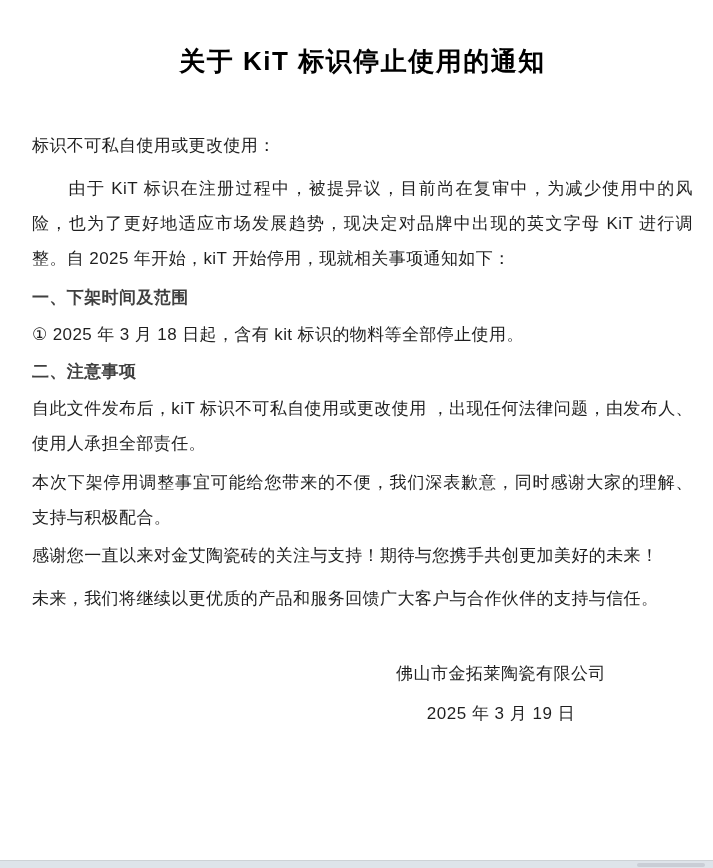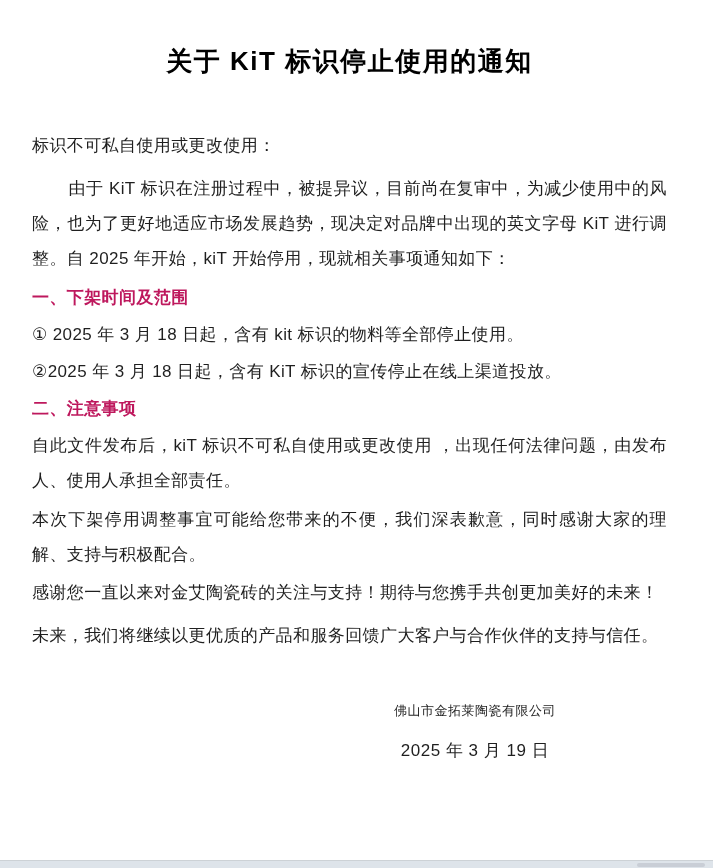--- a/index.html
+++ b/index.html
@@ -10,21 +10,21 @@
   .page {
     position: relative;
     width: 713px;
     height: 868px;
     background: #ffffff;
     overflow: hidden;
     font-family: "Liberation Sans", "DejaVu Sans", sans-serif;
     color: #1f1f1f;
   }
   .content {
-    padding: 0 46px 0 32px;
+    padding: 0 20px 0 32px;
   }
   .doc-title {
     padding-top: 44px;
     font-size: 26px;
     line-height: 34px;
     font-weight: 700;
     text-align: center;
     color: #000000;
     letter-spacing: 1.5px;
   }
@@ -34,39 +34,39 @@
     letter-spacing: 0.4px;
     text-align: justify;
   }
   .salutation { margin-top: 50px; }
   .intro {
     margin-top: 8px;
     text-indent: 2.15em;
   }
   .sec-heading {
     font-weight: 700;
-    color: #be185d;
+    color: #404040;
   }
   .sec1-heading { margin-top: 4px; }
   .item-1 { margin-top: 2px; }
   .item-2 { margin-top: 2px; }
   .sec2-heading { margin-top: 2px; }
   .para-1 { margin-top: 2px; }
   .para-2 { margin-top: 4px; }
   .para-3 { margin-top: 8px; }
   .para-4 { margin-top: 3px; }
   .signature {
     margin-top: 40px;
     margin-left: auto;
     margin-right: 52px;
     width: 280px;
     text-align: center;
   }
   .signature .company {
-    font-size: 13px;
+    font-size: 17px;
     line-height: 35px;
     letter-spacing: 0.5px;
   }
   .signature .date {
     margin-top: 5px;
     font-size: 17px;
     line-height: 35px;
     letter-spacing: 0.5px;
   }
   .footer-hairline {
@@ -104,21 +104,20 @@
     <div class="doc-title">关于 KiT 标识停止使用的通知</div>
 
     <div class="line salutation">标识不可私自使用或更改使用：</div>
 
     <div class="line intro">由于 KiT 标识在注册过程中，被提异议，目前尚在复审中，为减少使用中的风险，也为了更好地适应市场发展趋势，现决定对品牌中出现的英文字母 KiT 进行调整。自 2025 年开始，kiT 开始停用，现就相关事项通知如下：</div>
 
     <div class="line sec-heading sec1-heading">一、下架时间及范围</div>
 
     <div class="line item-1">① 2025 年 3 月 18 日起，含有 kit 标识的物料等全部停止使用。</div>
 
-    <div class="line item-2">②2025 年 3 月 18 日起，含有 KiT 标识的宣传停止在线上渠道投放。</div>
 
     <div class="line sec-heading sec2-heading">二、注意事项</div>
 
     <div class="line para-1">自此文件发布后，kiT 标识不可私自使用或更改使用 ，出现任何法律问题，由发布人、使用人承担全部责任。</div>
 
     <div class="line para-2">本次下架停用调整事宜可能给您带来的不便，我们深表歉意，同时感谢大家的理解、支持与积极配合。</div>
 
     <div class="line para-4">感谢您一直以来对金艾陶瓷砖的关注与支持！期待与您携手共创更加美好的未来！</div>
 
     <div class="line para-3">未来，我们将继续以更优质的产品和服务回馈广大客户与合作伙伴的支持与信任。</div>

